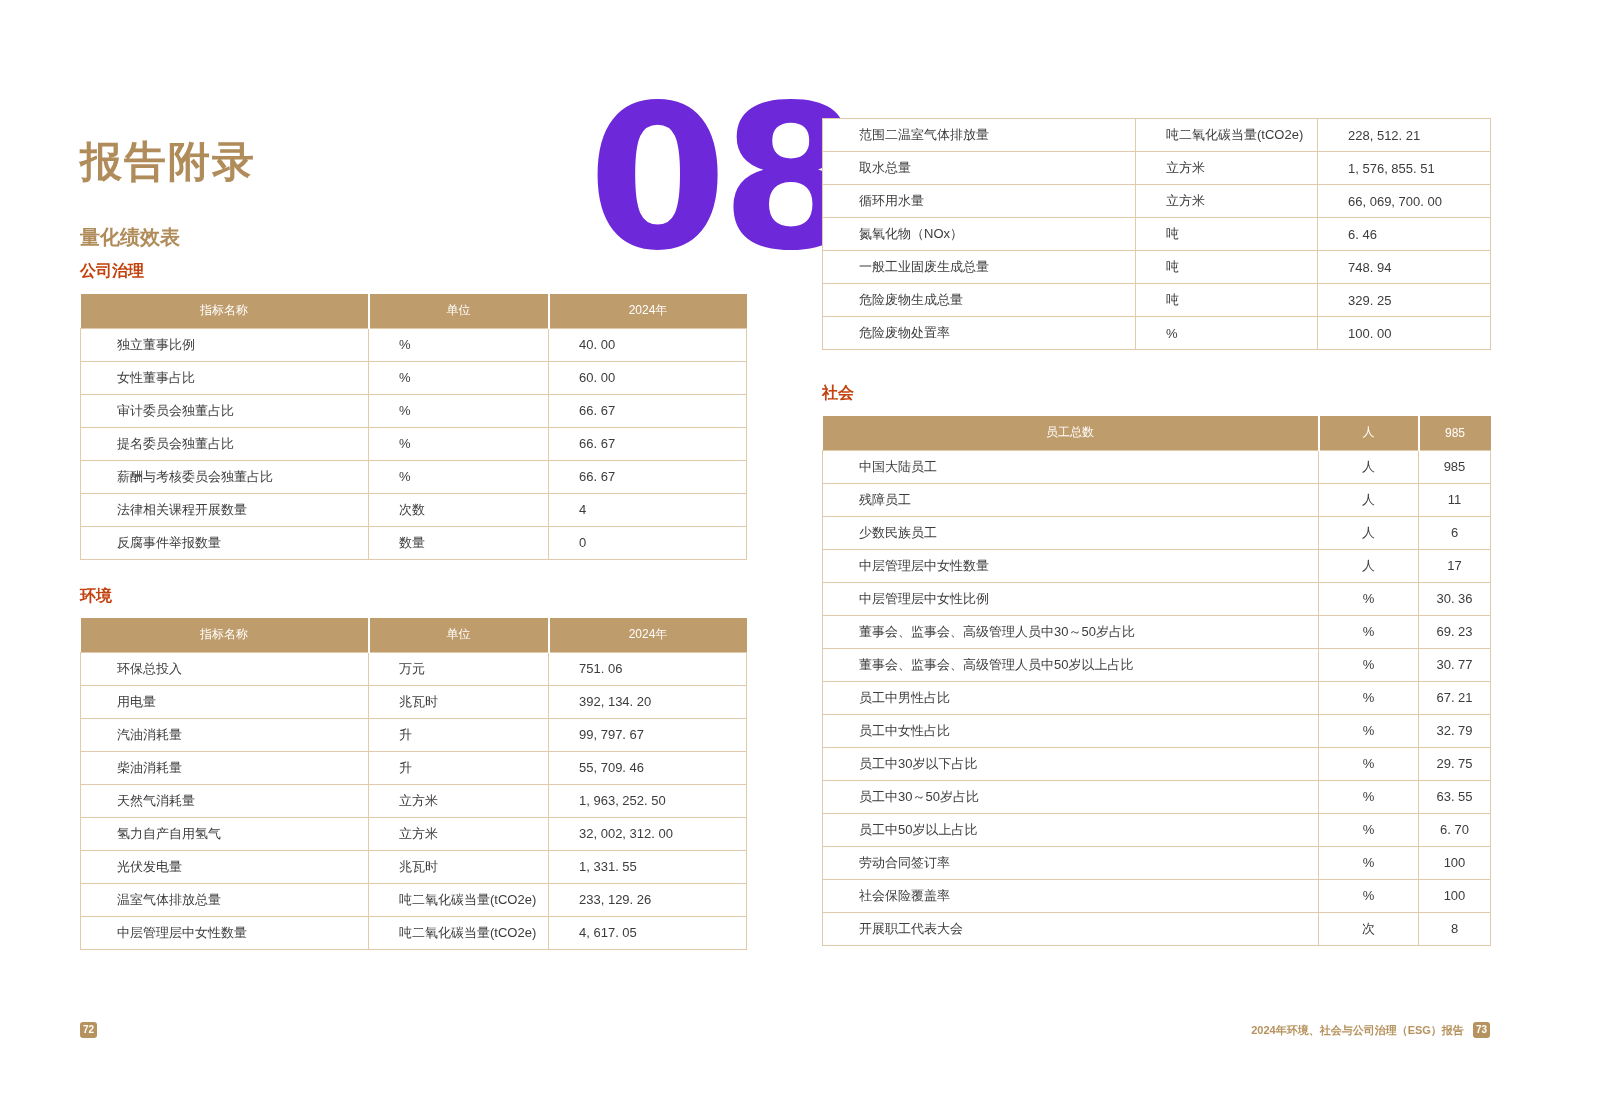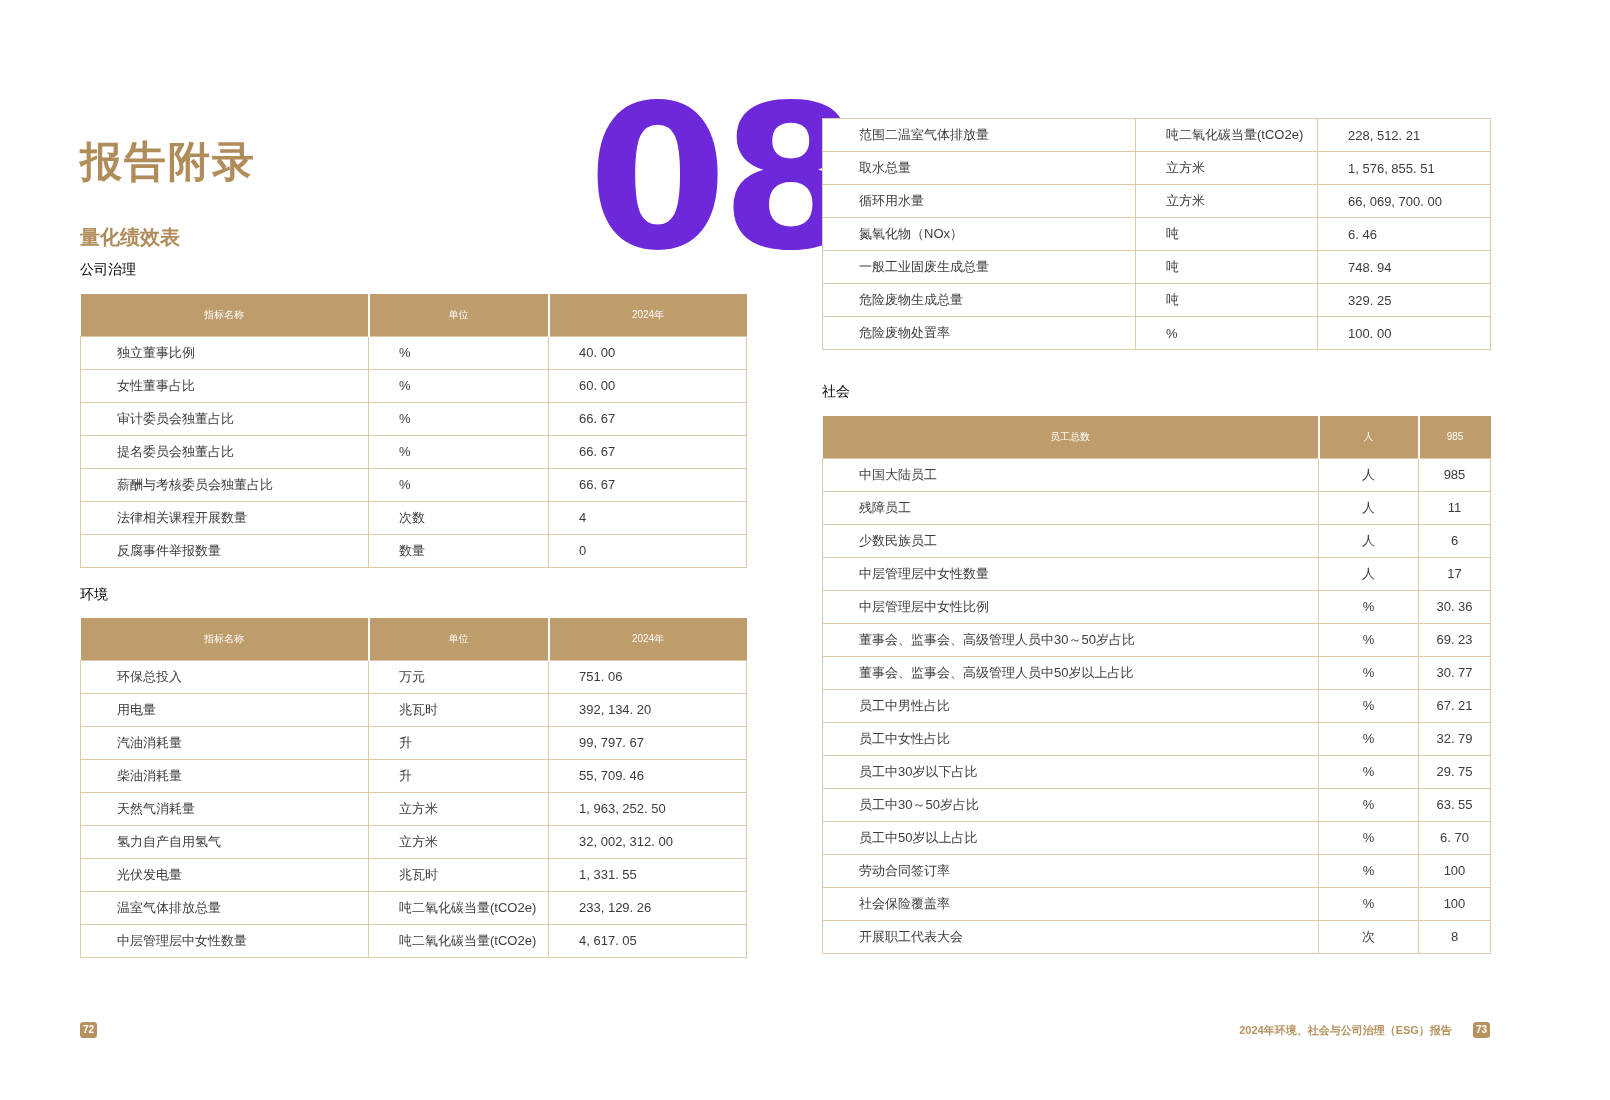--- a/index.html
+++ b/index.html
@@ -11,48 +11,48 @@
   }
   .abs { position:absolute; }
 
   
   .doc-title { left:80px; top:134px; font-size:42px; font-weight:bold; color:#b08c5a; letter-spacing:2px; }
   .chapter-num {
     left:548px; top:88px; font-size:200px; line-height:0.9; font-weight:bold;
     color:#6d28d9; letter-spacing:-6px; font-family:"DejaVu Sans",sans-serif;margin-left:40px;
   }
   .sub-title { left:80px; top:224px; font-size:20px; font-weight:bold; color:#b08c5a; }
-  .section-label { font-size:14px; font-weight:normal; color:#000000; }
+  .section-label { font-size:16px; font-weight:bold; color:#c2410c; }
 
   
   table { border-collapse:collapse; table-layout:fixed; }
   td {
     border:1px solid #e0caa9; height:33px; font-size:13px; color:#3c3c3c;
     vertical-align:middle; overflow:hidden; white-space:nowrap; background:#ffffff;
   }
   th {
-    background:#bf9c6b; color:#ffffff; font-size:10px; font-weight:normal;
-    height:42px; text-align:center; vertical-align:middle; border:none;
+    background:#bf9c6b; color:#ffffff; font-size:12px; font-weight:normal;
+    height:34px; text-align:center; vertical-align:middle; border:none;
   }
   th + th { border-left:2px solid #ffffff; }
   td.c0 { padding-left:36px; text-align:left; }
   td.c1 { padding-left:30px; text-align:left; }
   td.c2 { padding-left:30px; text-align:left; }
   .t-soc td.c1, .t-soc td.c2 { padding-left:0; text-align:center; }
 
   .w-gov  { width:666px; } .w-gov  col:nth-child(1){width:288px;} .w-gov  col:nth-child(2){width:180px;} .w-gov  col:nth-child(3){width:198px;}
   .w-env2 { width:668px; } .w-env2 col:nth-child(1){width:313px;} .w-env2 col:nth-child(2){width:182px;} .w-env2 col:nth-child(3){width:173px;}
   .w-soc  { width:668px; } .w-soc  col:nth-child(1){width:496px;} .w-soc  col:nth-child(2){width:100px;} .w-soc  col:nth-child(3){width:72px;}
 
   
   .page-badge {
     display:inline-block; background:#b6935e; color:#ffffff; font-size:10px;
     font-weight:bold; padding:2px 3px; border-radius:3px; line-height:12px;
   }
-  .footer-right { right:120px; top:1022px; display:flex; align-items:center; gap:21px; }
+  .footer-right { right:120px; top:1022px; display:flex; align-items:center; gap:9px; }
   .footer-report-title { font-size:11px; color:#b6935e; font-weight:bold; }
 </style>
 </head>
 <body>
 
 <div class="abs chapter-num">08</div>
 <h1 class="abs doc-title">报告附录</h1>
 <h2 class="abs sub-title">量化绩效表</h2>
 
 <div class="abs section-label" style="left:80px; top:261px;">公司治理</div>

